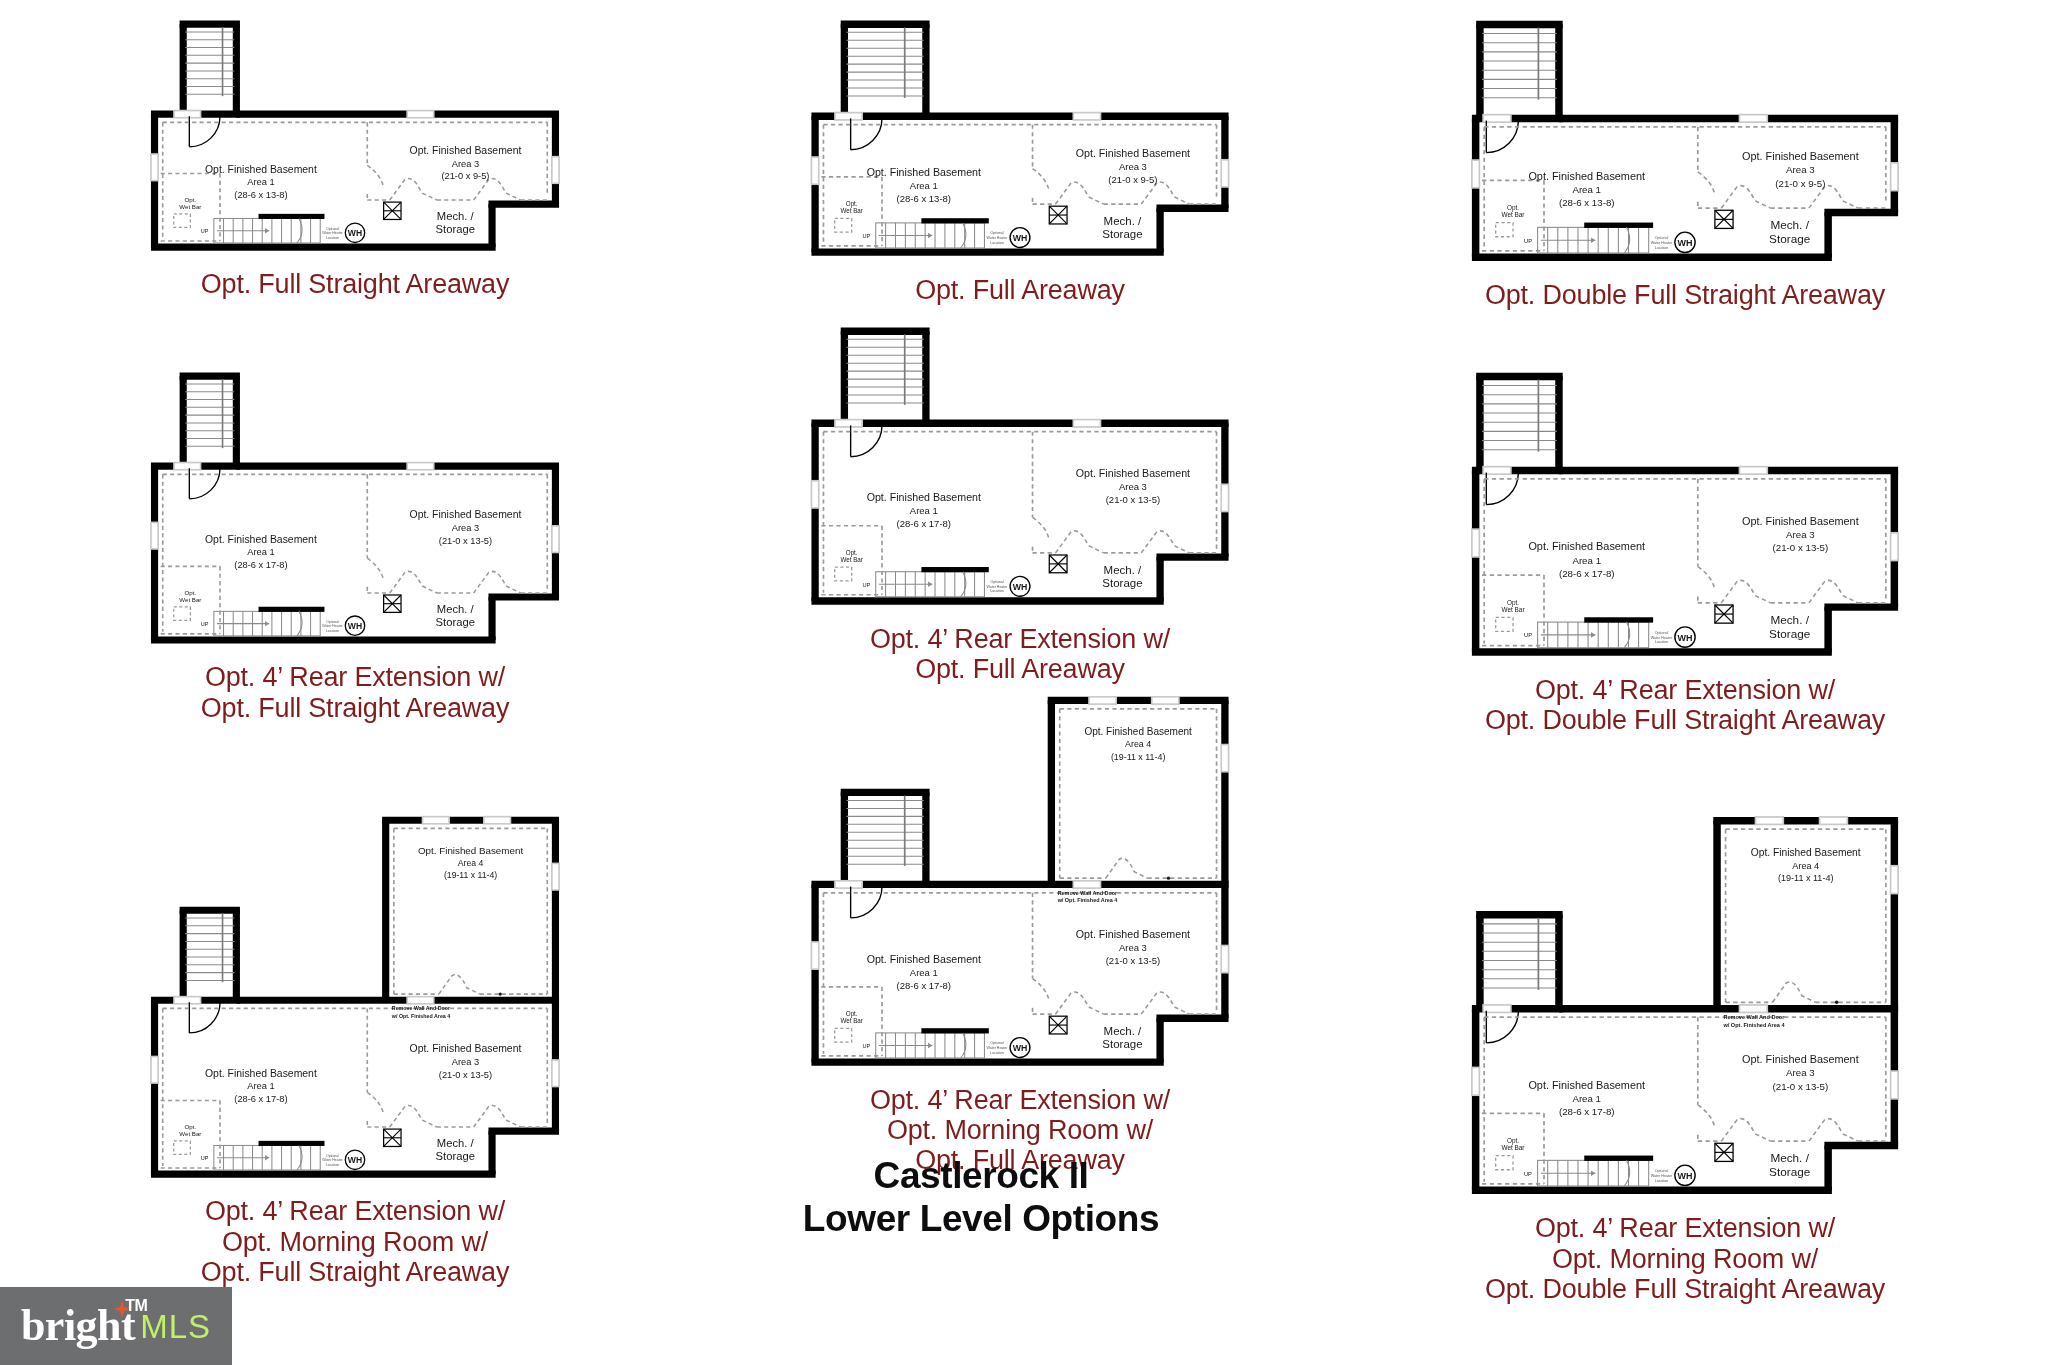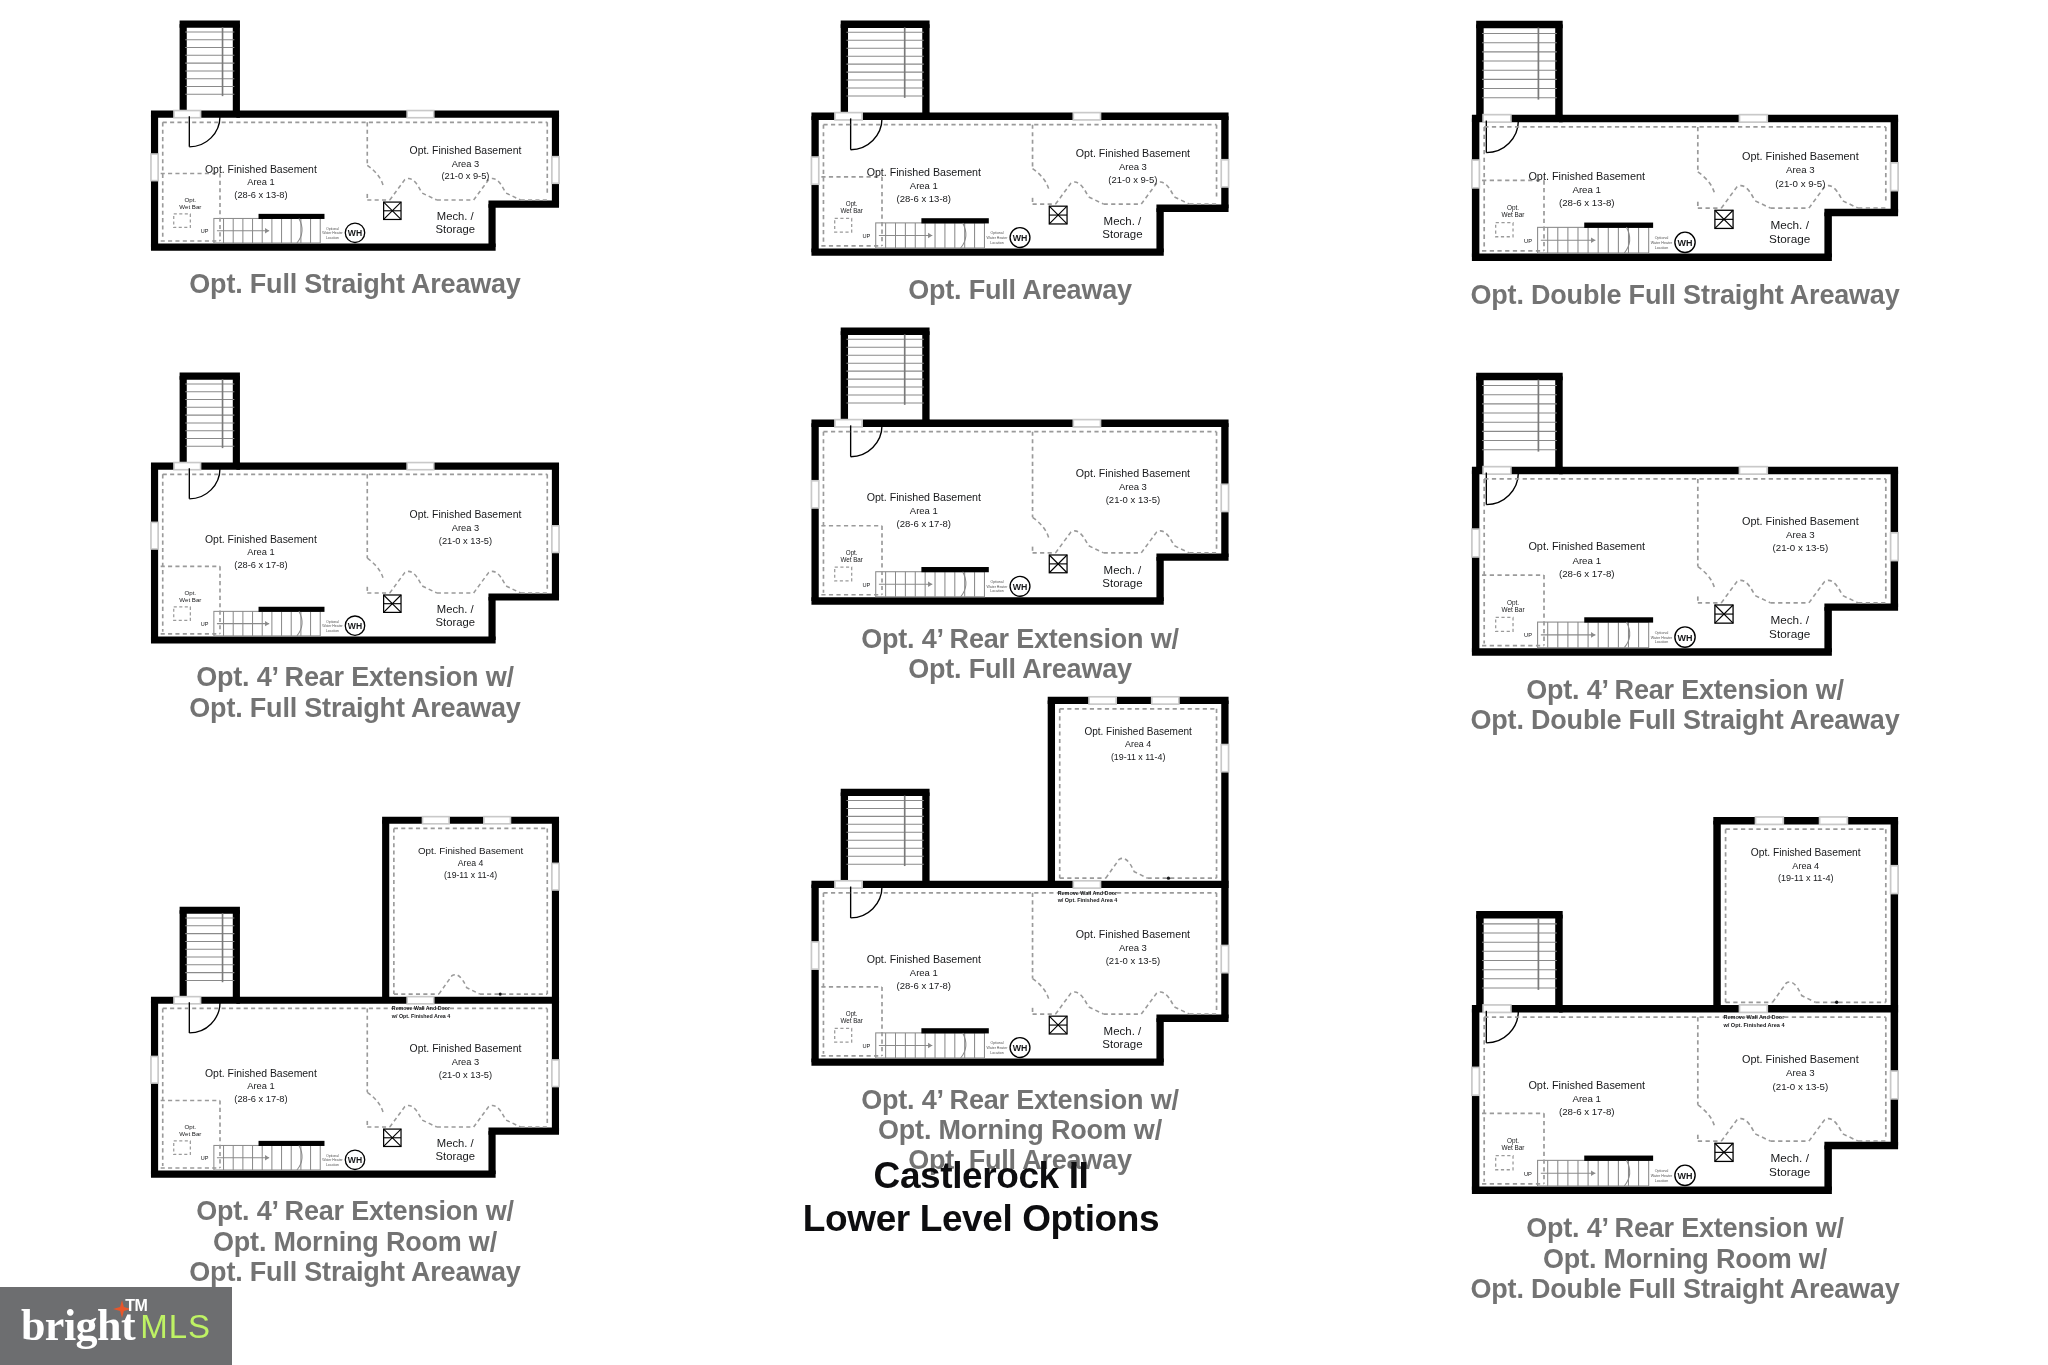--- a/index.html
+++ b/index.html
@@ -14,24 +14,24 @@
   .sheet{position:absolute; inset:0;}
 
   
   .cell{position:absolute;}
   .plan-wrap{position:relative; width:100%;}
   .plan{display:block; width:100%; height:auto;}
 
   .caption{
     text-align:center;
     font-size:27px;
-    font-weight:700;
+    font-weight:400;
     letter-spacing:-0.2px;
     line-height:1.12;
-    color:#737373;
+    color:#7f1d1d;
     margin-top:6px;
     white-space:pre-line;
   }
 
   
   .title-block{
     position:absolute;
     left:661px; top:1155px; width:640px;
     text-align:center;
     font-size:37px;

